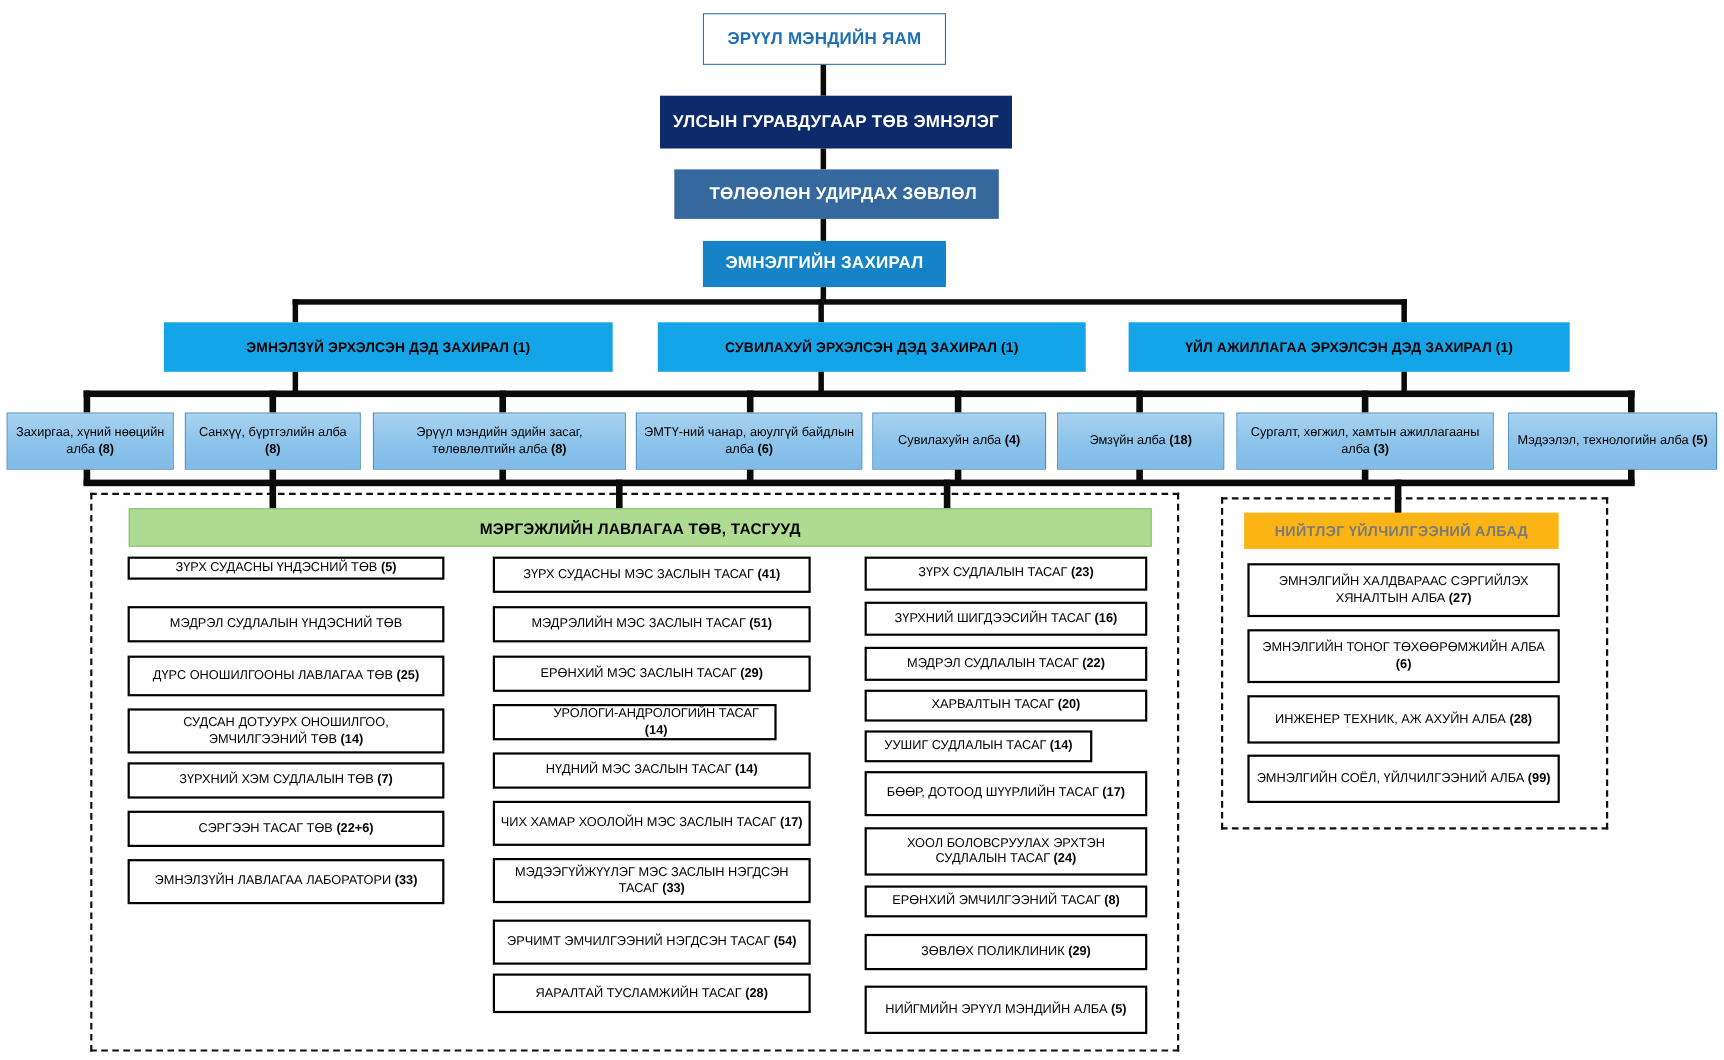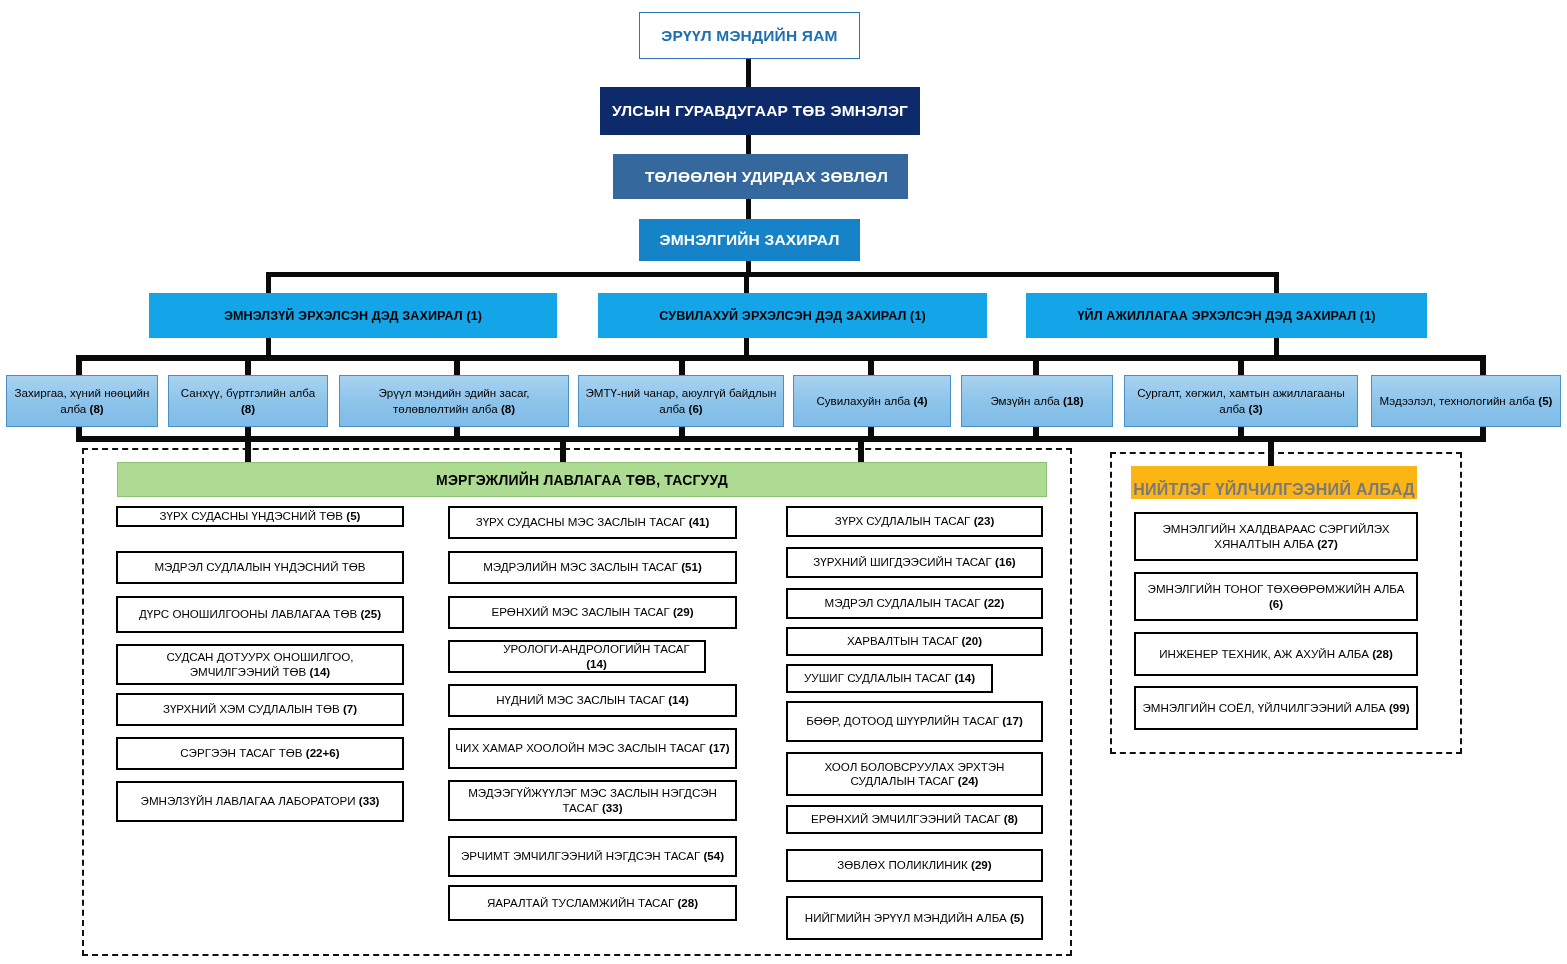--- a/index.html
+++ b/index.html
@@ -42,21 +42,21 @@
 
   
   .dashbox{position:absolute;border:2.2px dashed #111111;box-sizing:border-box;background:transparent;}
 
   .green-hdr{
     background:#aedb92;border:1px solid #8cc072;color:#000;
     font-weight:bold;font-size:14px;letter-spacing:.2px;
   }
   .orange-hdr{
     background:#fcb515;color:#7a7a7a;border:none;
-    font-weight:bold;font-size:16px;letter-spacing:.3px;align-items:flex-end;
+    font-weight:bold;font-size:13px;letter-spacing:.3px;
   }
 
   .unit{
     border:2.2px solid #000000;background:#ffffff;color:#000000;
     font-size:11.6px;line-height:1.25;padding:2px 5px;font-weight:normal;
   }
   .unit b{font-weight:bold;}
 </style>
 </head>
 <body>

